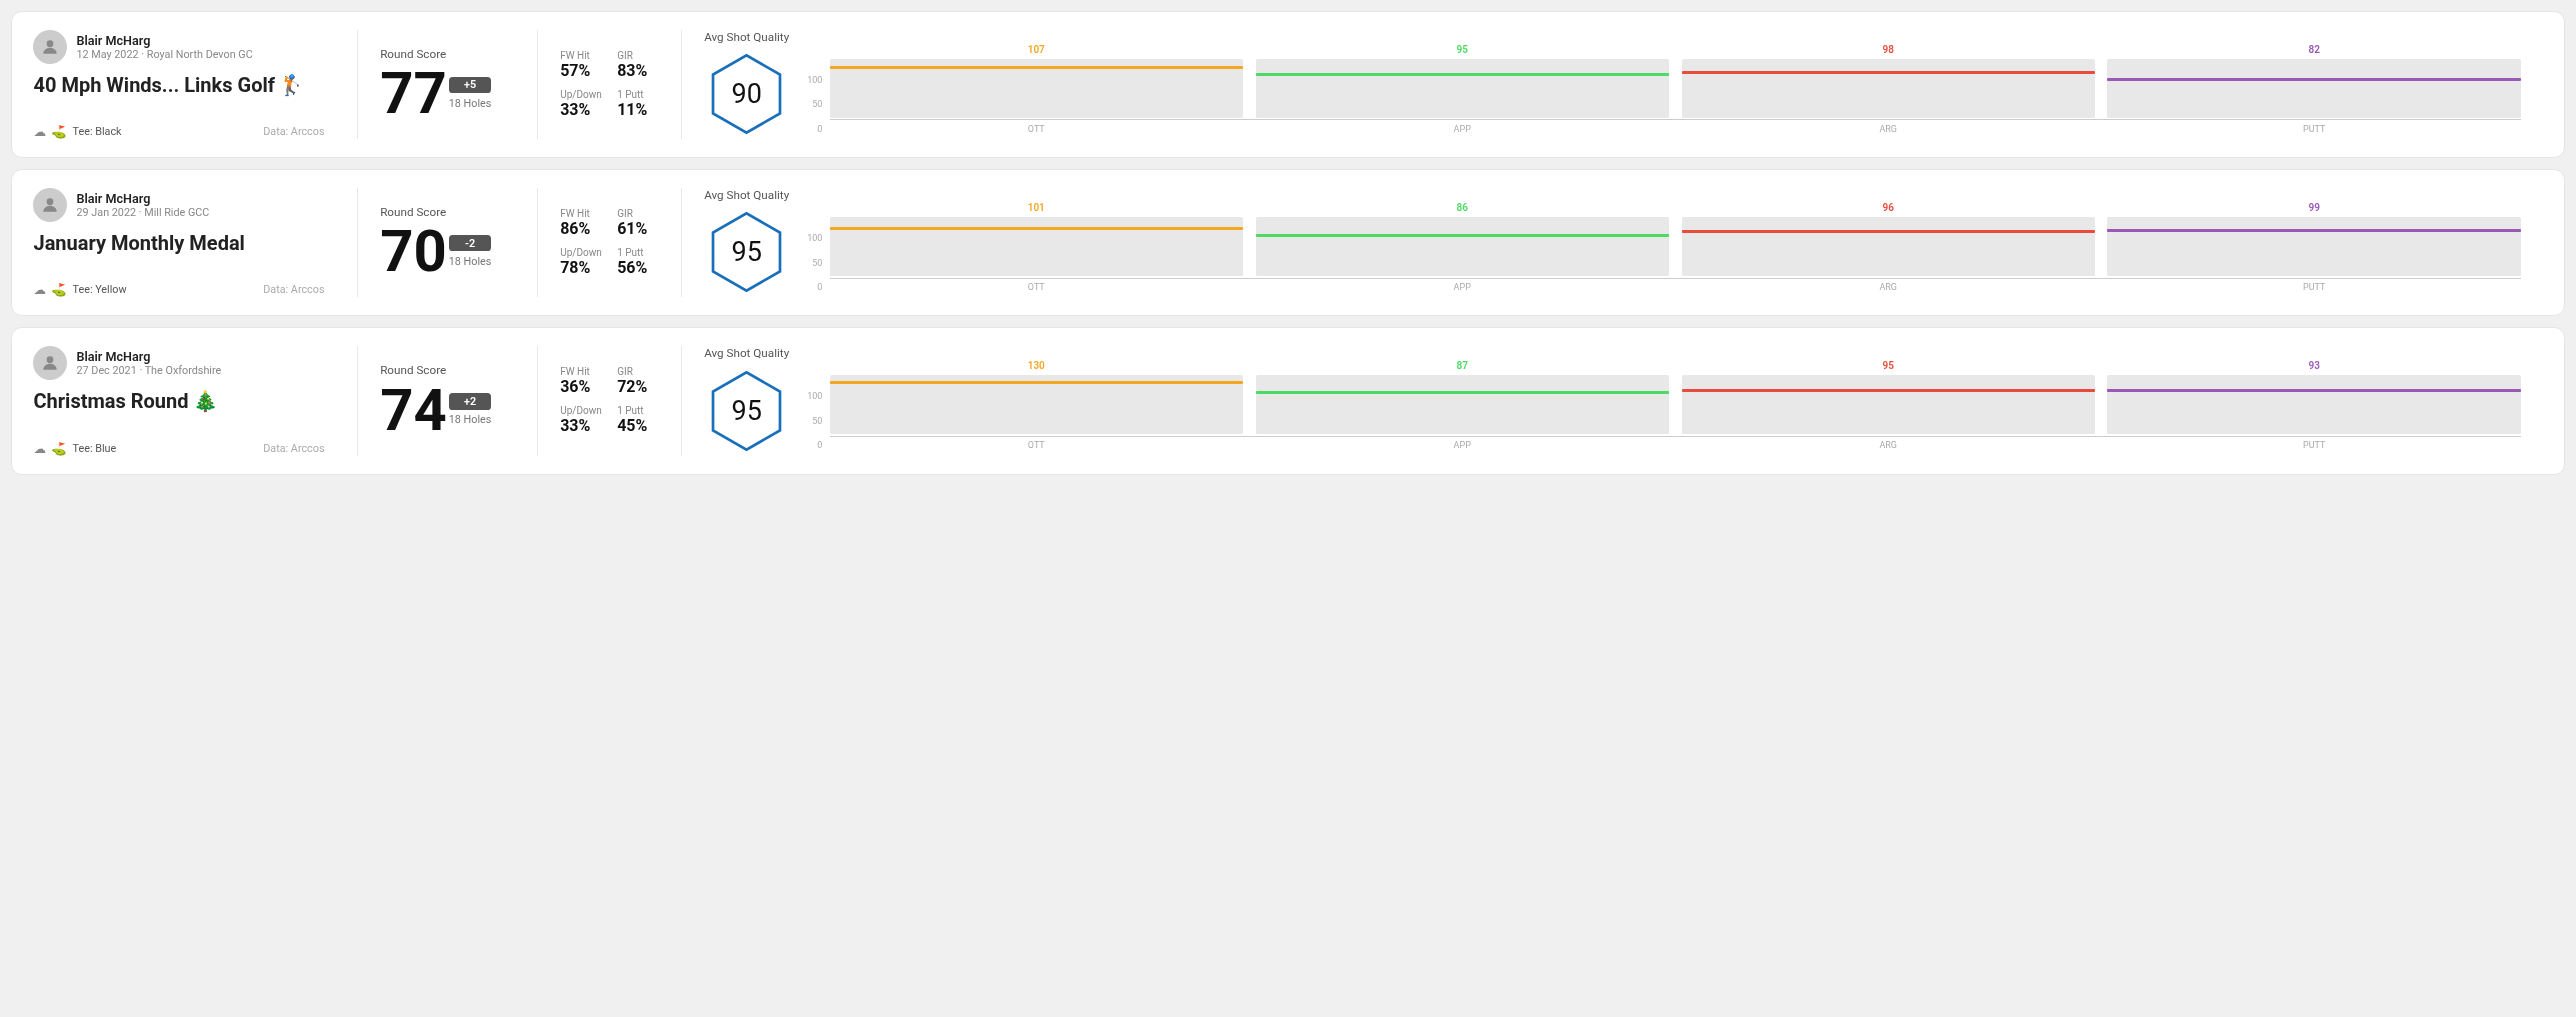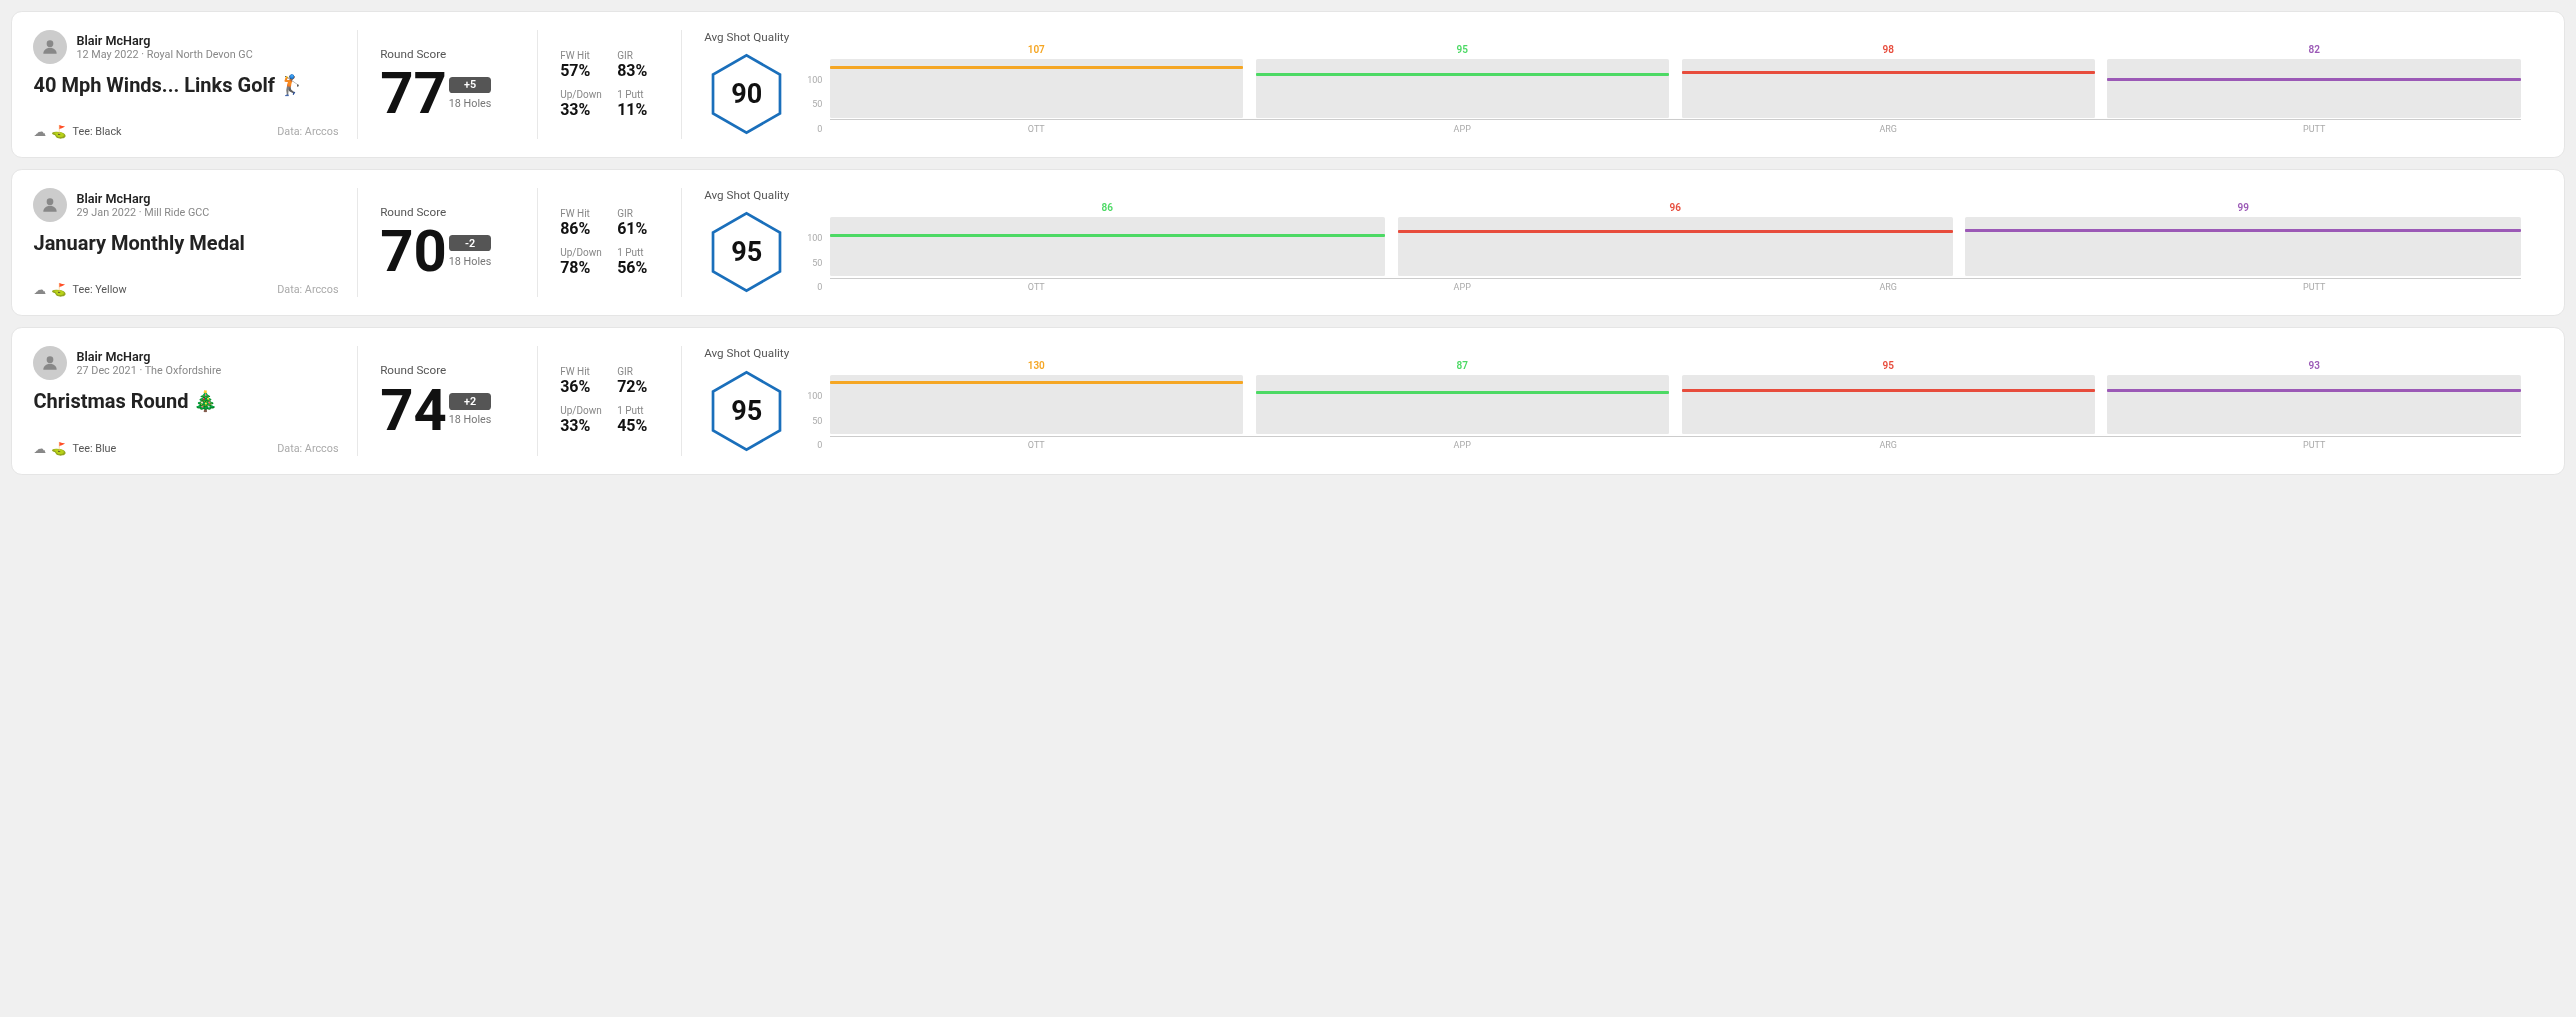--- a/index.html
+++ b/index.html
@@ -13,21 +13,21 @@
       border-radius: 10.8px;
       margin-bottom: 10.8px;
       padding: 18px 21.7px;
       display: flex;
       align-items: stretch;
       border: 0.9px solid #e5e5e5;
     }
     .left-section {
       width: 325px;
       flex-shrink: 0;
-      padding-right: 19px;
+      padding-right: 33px;
       border-right: 0.9px solid #e8e8e8;
       display: flex;
       flex-direction: column;
       justify-content: space-between;
     }
     .user-row {
       display: flex;
       align-items: center;
       gap: 9px;
       margin-bottom: 7.2px;
@@ -168,21 +168,21 @@
       align-items: center;
       justify-content: center;
     }
     .hexagon-container svg {
       position: absolute;
       top: 0;
       left: 0;
     }
     .hex-score {
       font-size: 27px;
-      font-weight: 700;
+      font-weight: 400;
       color: #111;
       position: relative;
       z-index: 1;
     }
 
     .bar-chart {
       flex: 1;
       display: flex;
       flex-direction: column;
       justify-content: flex-end;
@@ -455,20 +455,27 @@
         <div class="bar-chart">
           <div style="display:flex; align-items:flex-end; gap:3.6px;">
             <div class="chart-y-labels">
               <span class="y-label">100</span>
               <span class="y-label">50</span>
               <span class="y-label">0</span>
             </div>
             <div style="flex:1;">
               <div class="chart-bars">
 
+      <div class="bar-group">
+        <div class="bar-top-label" style="color:#f5a623">101</div>
+        <div class="bar-bg">
+          <div class="bar-fill" style="height:46px; background:#e8e8e8;"></div>
+          <div class="bar-indicator" style="bottom:46px; background:#f5a623;"></div>
+        </div>
+      </div>
 
       <div class="bar-group">
         <div class="bar-top-label" style="color:#4cd964">86</div>
         <div class="bar-bg">
           <div class="bar-fill" style="height:39px; background:#e8e8e8;"></div>
           <div class="bar-indicator" style="bottom:39px; background:#4cd964;"></div>
         </div>
       </div>
 
       <div class="bar-group">

